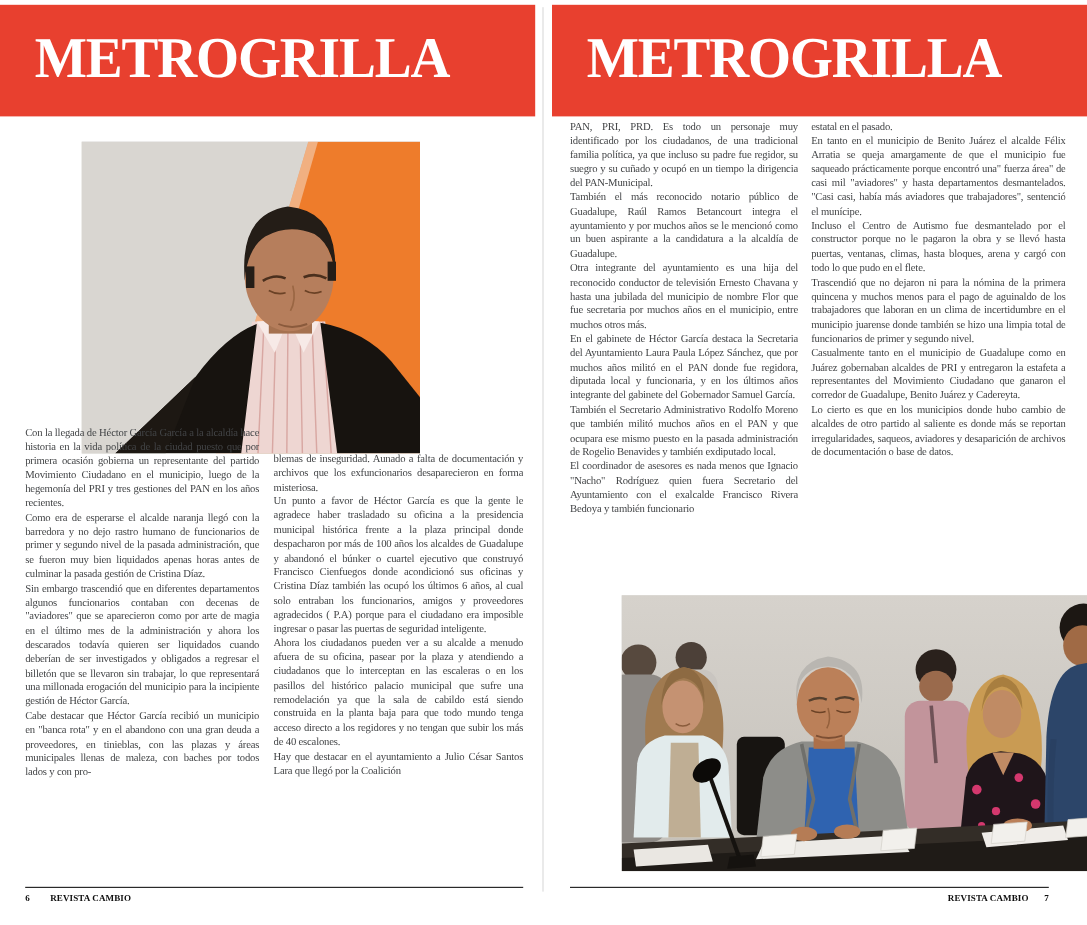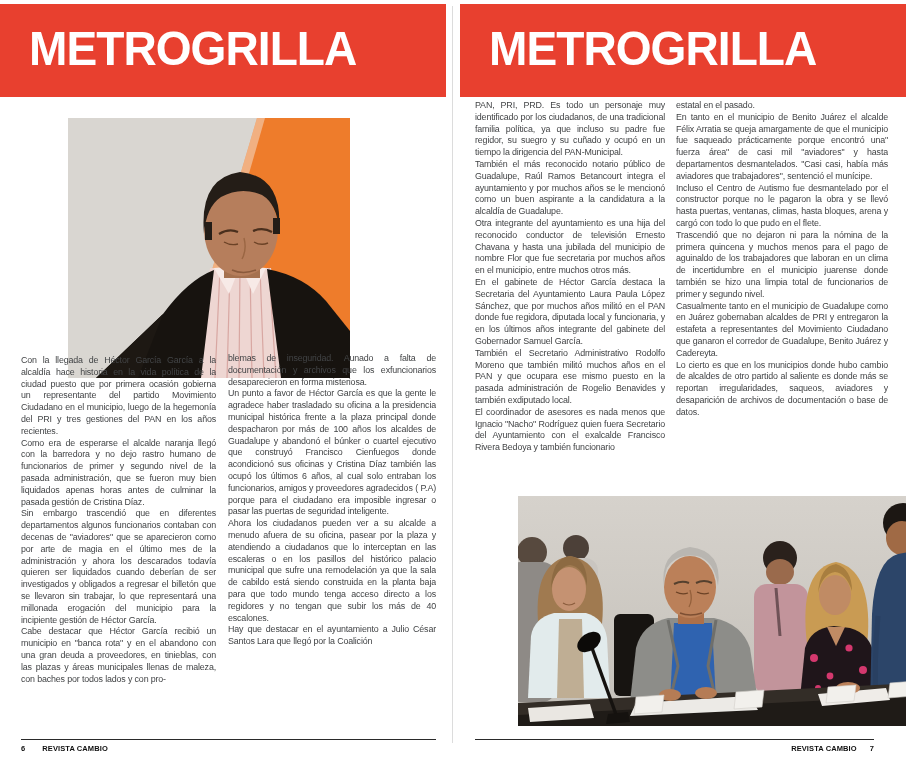--- a/index.html
+++ b/index.html
@@ -1,20 +1,20 @@
 <!DOCTYPE html>
 <html lang="es"><head>
 <meta charset="utf-8">
 <style>
   html,body{margin:0;padding:0;}
   body{
     width:906px;height:771px;position:relative;background:#ffffff;
     font-family:"Liberation Sans","DejaVu Sans",sans-serif;overflow:hidden;
   }
-  .page{position:absolute;top:0;height:771px;width:446px;background:#fff;}
+  .page{position:absolute;top:0;height:771px;width:446px;background:#fff;font-family:Liberation Serif, serif;}
   #page-left{left:0;}
   #page-right{left:460px;}
   .spine{position:absolute;left:452px;top:6px;bottom:28px;width:1px;background:#dcdcdc;}
 
   .masthead{position:absolute;left:0;top:4px;width:100%;height:93px;background:#e8402f;}
   .masthead-title{
     margin:0;position:absolute;left:29px;top:21px;
     font-size:48px;line-height:1;font-weight:bold;color:#ffffff;
     letter-spacing:-1px;white-space:nowrap;
     transform:scaleX(0.96);transform-origin:left top;
@@ -24,21 +24,21 @@
   .photo-left{left:28px;top:102px;width:282px;height:260px;}
   .photo-right{left:18px;top:480px;width:400px;height:230px;}
   .photo svg{display:block;width:100%;height:100%;}
 
   .col{
     position:absolute;text-align:justify;color:#424446;
     font-size:8.9px;line-height:11.8px;letter-spacing:-0.15px;
     white-space:pre-line;overflow:hidden;hyphens:auto;-webkit-hyphens:auto;
   }
   .col-l1{left:21px;top:355px;width:195px;height:348px;}
-  .col-l2{left:228px;top:353px;width:208px;height:348px;}
+  .col-l2{left:228px;top:377px;width:208px;height:348px;}
   .col-r1{left:15px;top:100px;width:190px;height:372px;}
   .col-r2{left:216px;top:100px;width:212px;height:376px;}
 
   .footer-rule{position:absolute;top:739px;height:1px;background:#2a2a2a;}
   #page-left  .footer-rule{left:21px;width:415px;}
   #page-right .footer-rule{left:15px;width:399px;}
   .page-footer{
     position:absolute;top:744px;display:flex;align-items:baseline;
     font-size:7.5px;font-weight:bold;color:#0f0f0f;letter-spacing:0.1px;
   }

